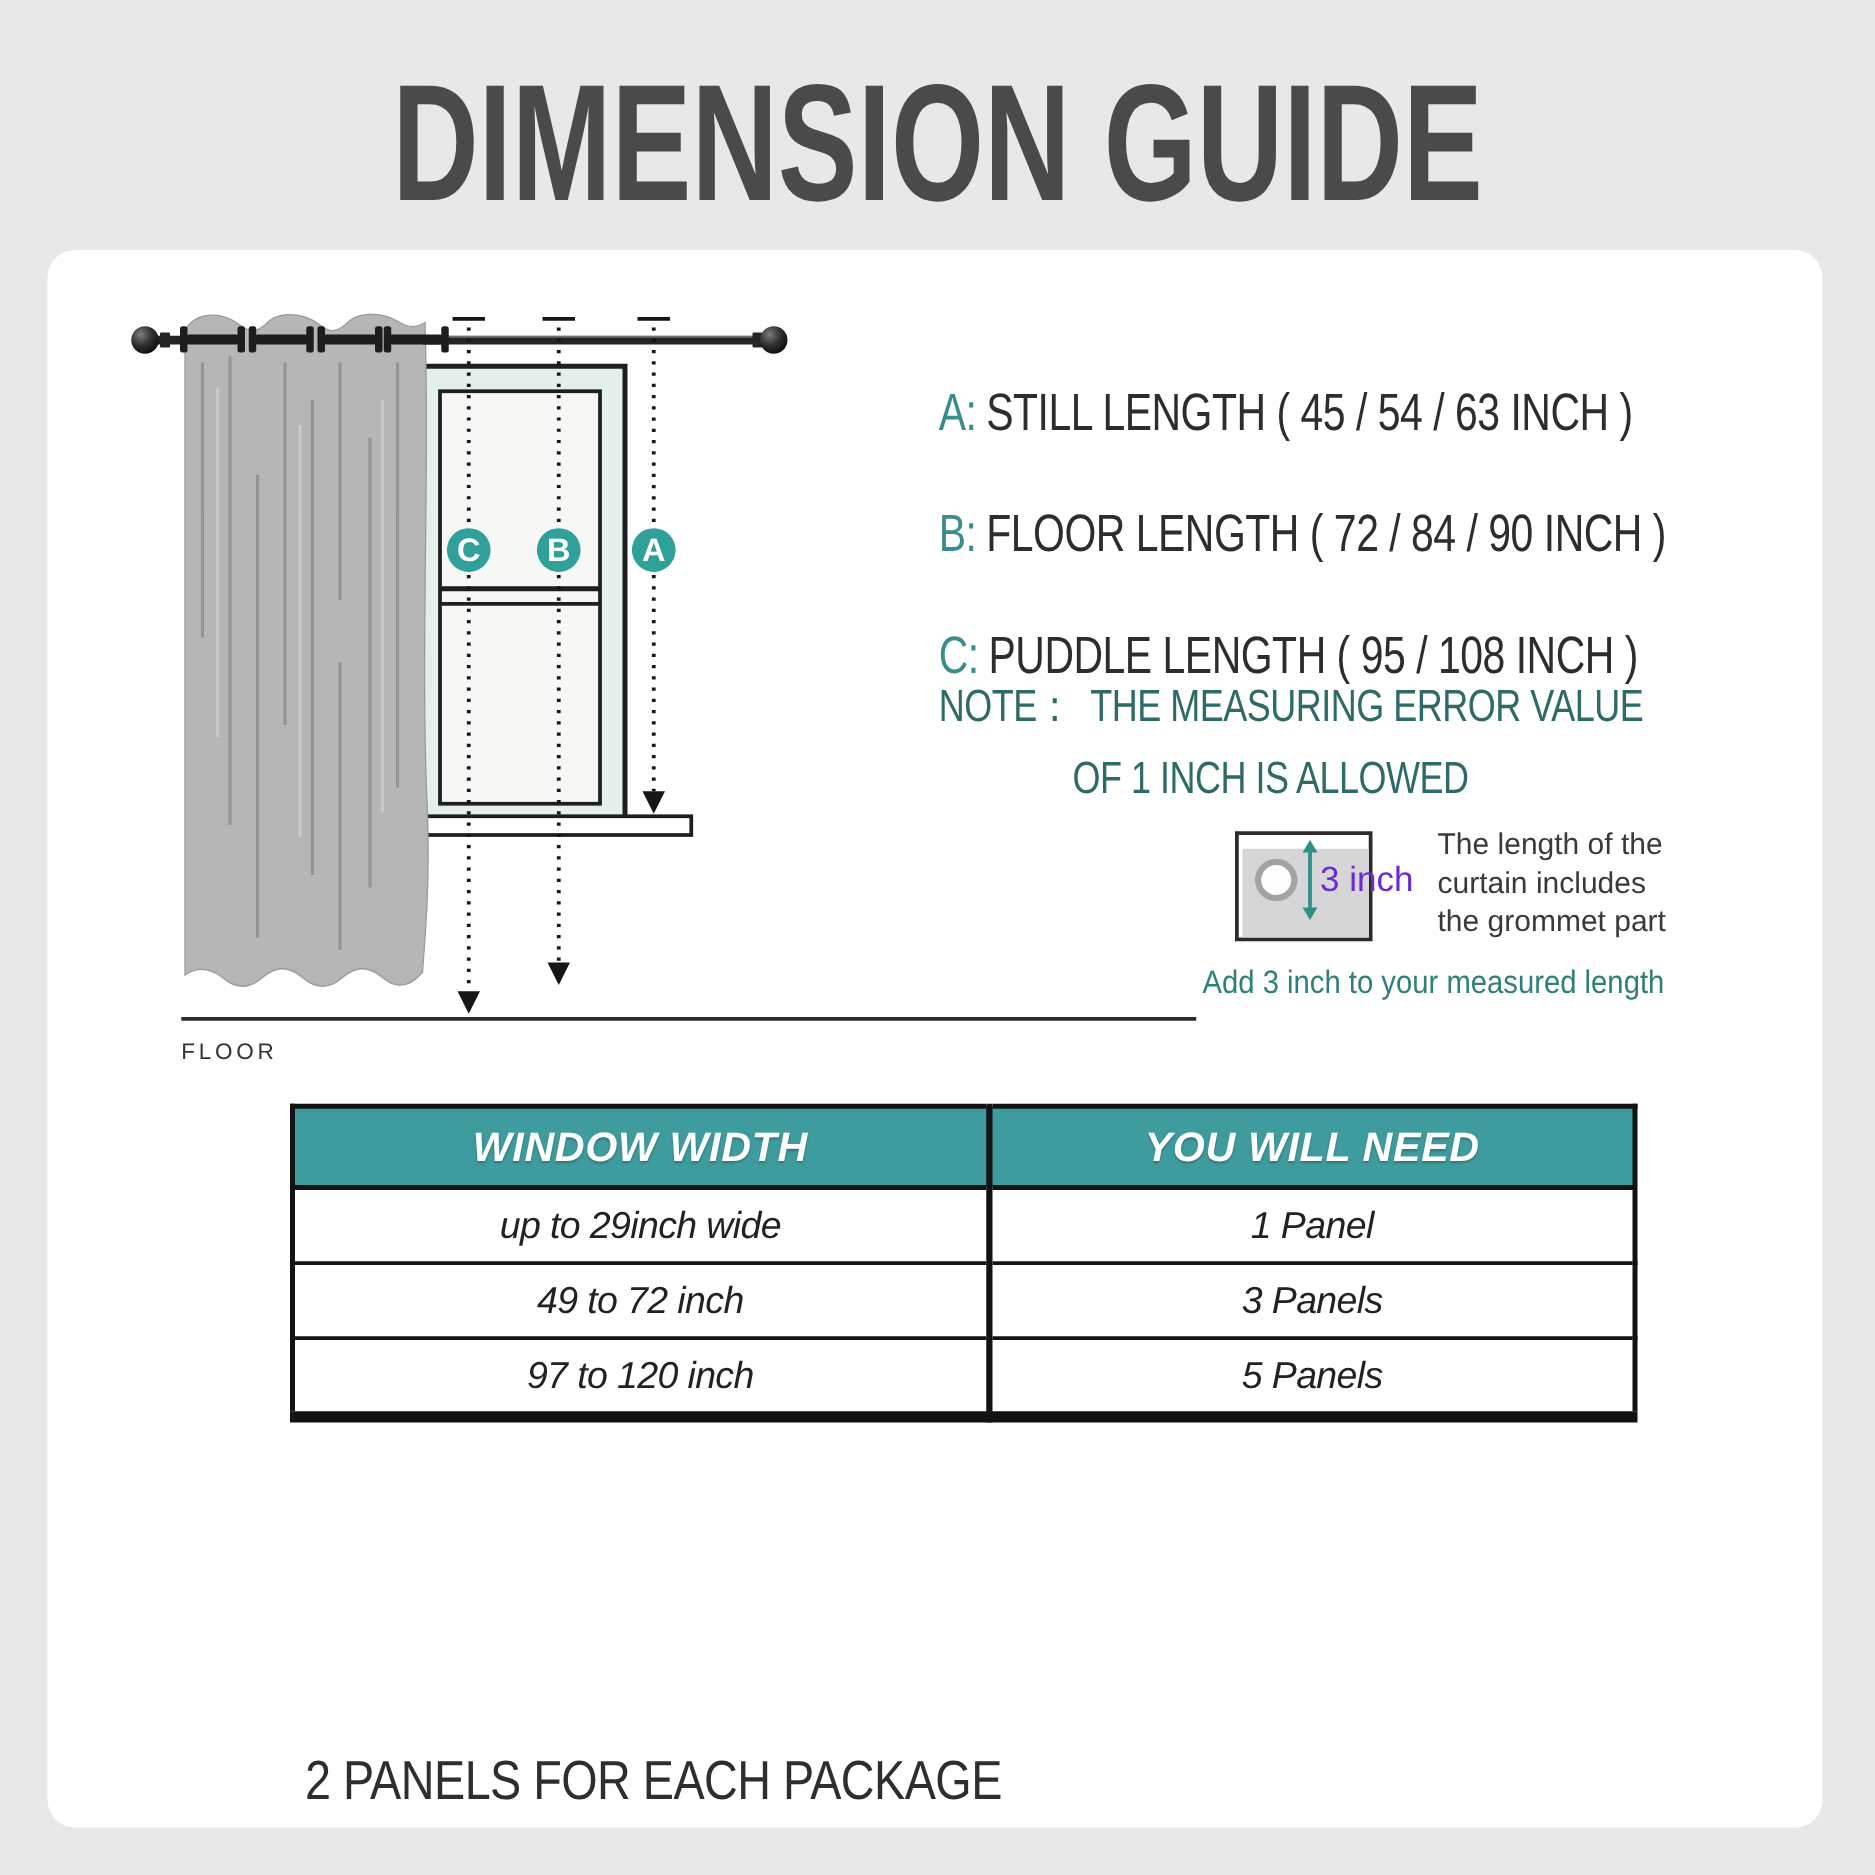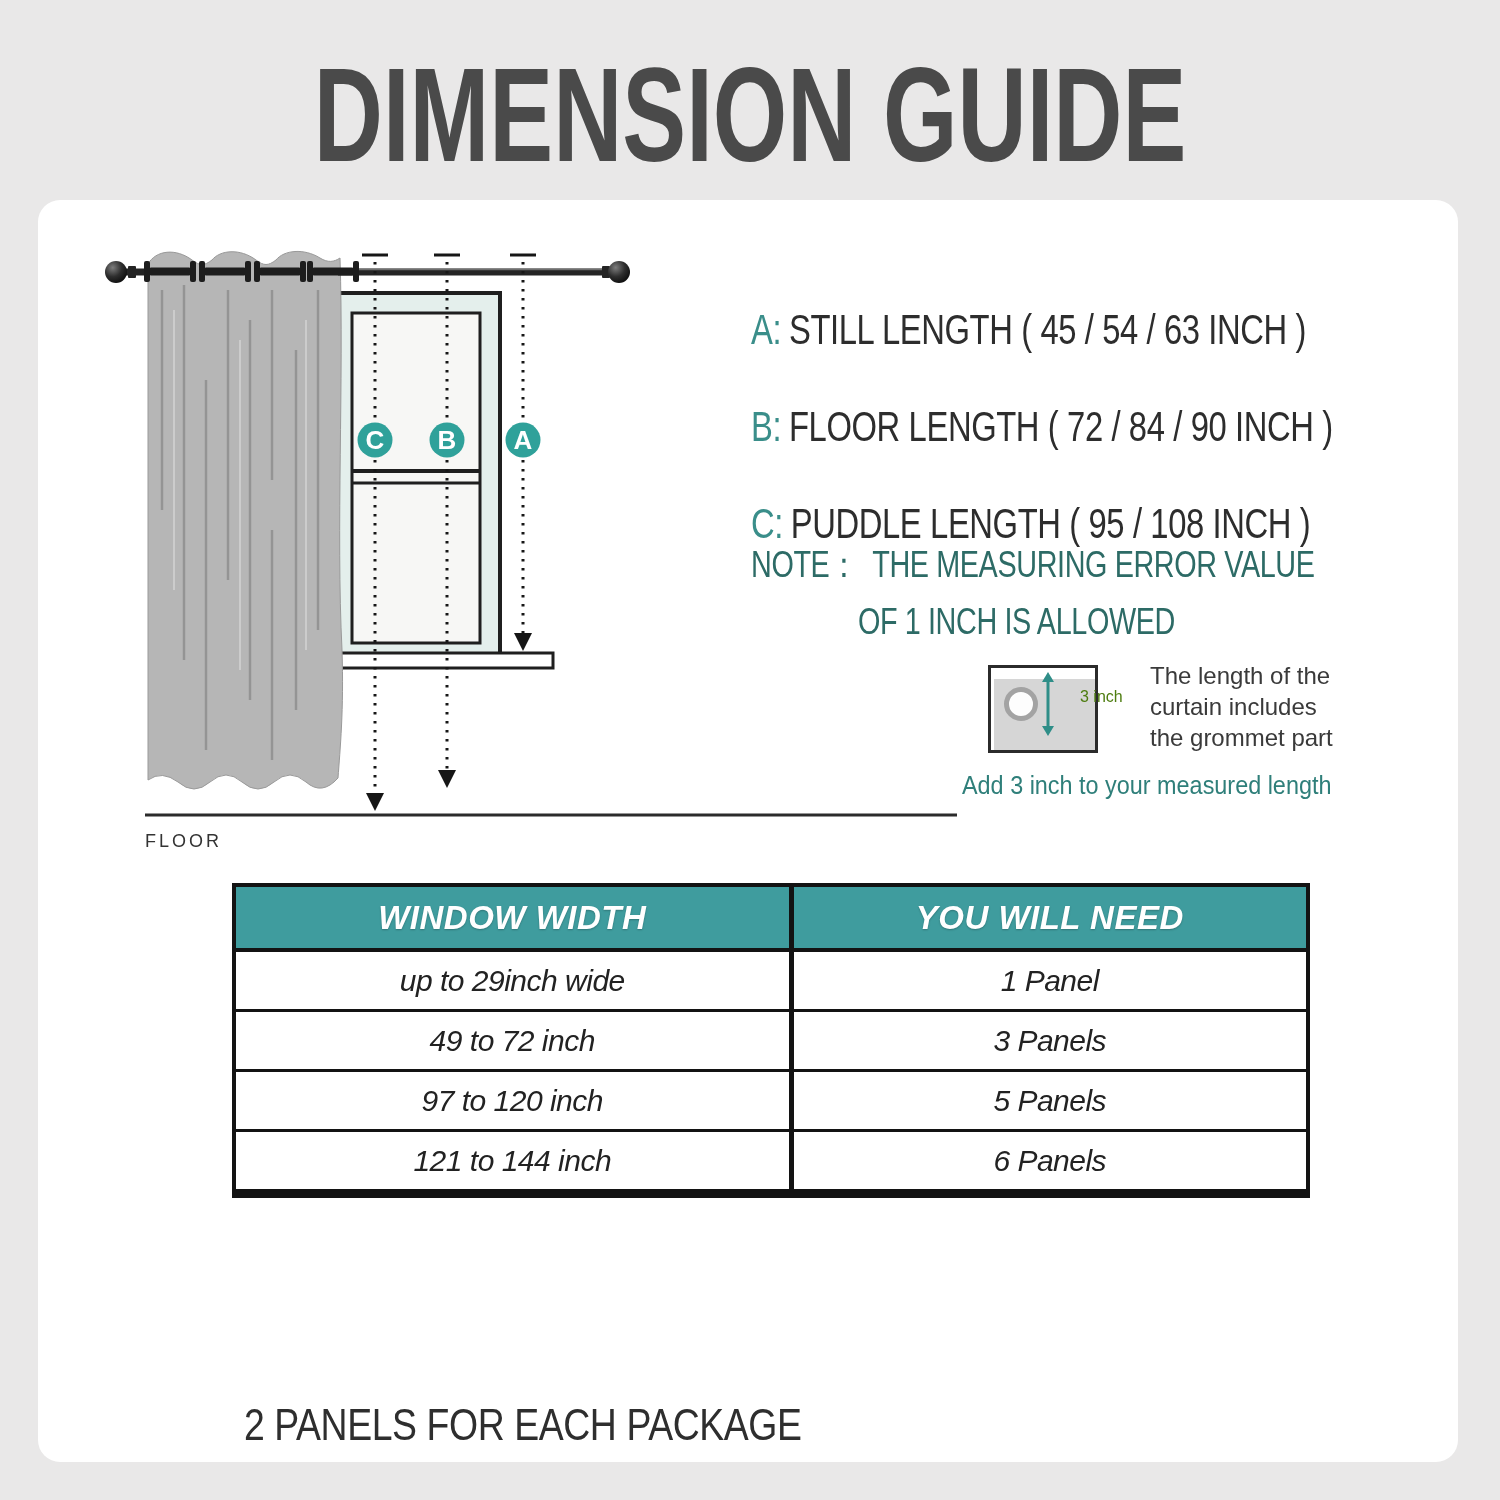--- a/index.html
+++ b/index.html
@@ -49,21 +49,21 @@
   .grommet-box{
     left:988px;top:665px;width:110px;height:88px;
     border:3px solid #2b2b2b;background:#ffffff;box-sizing:border-box;
   }
   .grommet-fabric{left:994px;top:679px;width:101px;height:71px;background:#d6d6d6;}
   .grommet-ring{
     left:1004px;top:687px;width:34px;height:34px;border-radius:50%;
     border:5px solid #a3a3a3;background:#fdfdfd;box-sizing:border-box;
   }
   .grommet-arrow{left:1039px;top:671px;}
-  .grommet-size{left:1056px;top:688px;font-size:16px;color:#4d7c0f;white-space:nowrap;margin-left:24px;}
+  .grommet-size{left:1056px;top:688px;font-size:28px;color:#6d28d9;white-space:nowrap;}
   .grommet-text{left:1150px;top:660px;font-size:24px;line-height:31px;color:#3a3a3a;}
   .grommet-tip{
     left:962px;top:770px;font-size:26px;color:#2f7f7a;white-space:nowrap;
     transform:scaleX(0.9);transform-origin:left center;
   }
 
   
   .size-table{
     position:absolute;left:232px;top:883px;width:1078px;
     border-collapse:collapse;table-layout:fixed;
@@ -240,20 +240,16 @@
         <td>1 Panel</td>
       </tr>
     <tr>
         <td>49 to 72 inch</td>
         <td>3 Panels</td>
       </tr>
     <tr>
         <td>97 to 120 inch</td>
         <td>5 Panels</td>
       </tr>
-    <tr>
-        <td>121 to 144 inch</td>
-        <td>6 Panels</td>
-      </tr>
   </tbody>
 </table>
 
 <div class="abs footer">2 PANELS FOR EACH PACKAGE</div>
 
 </body></html>

